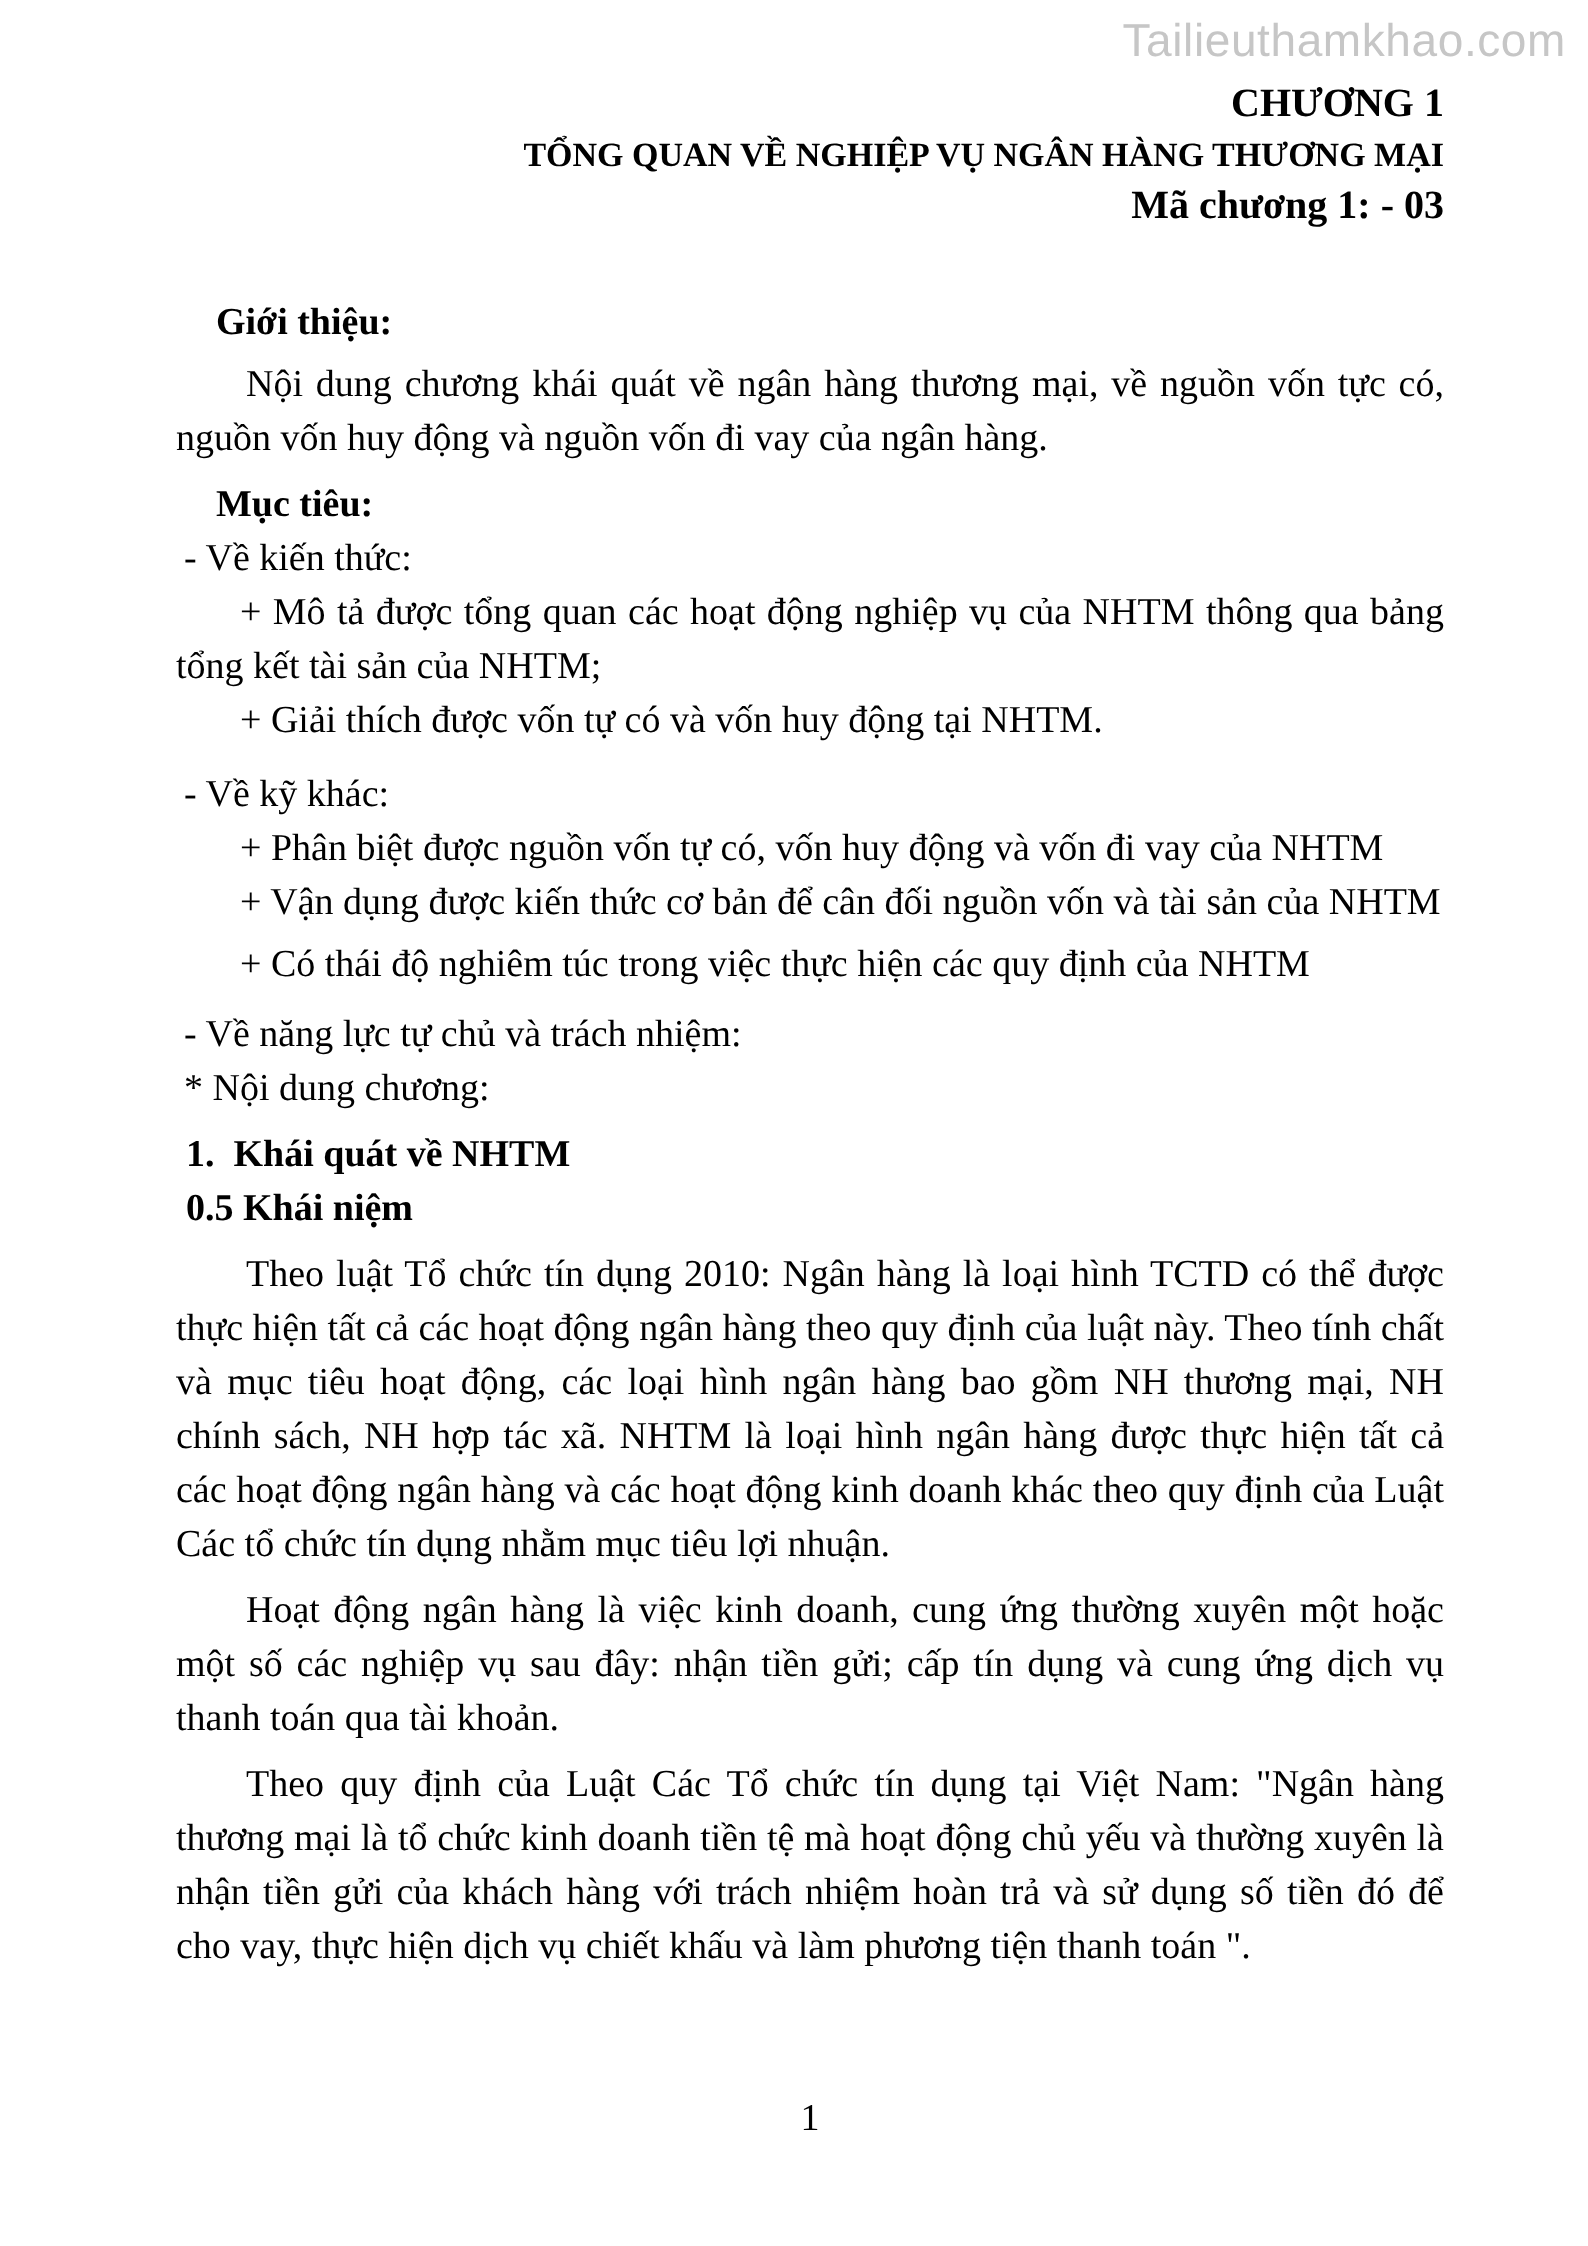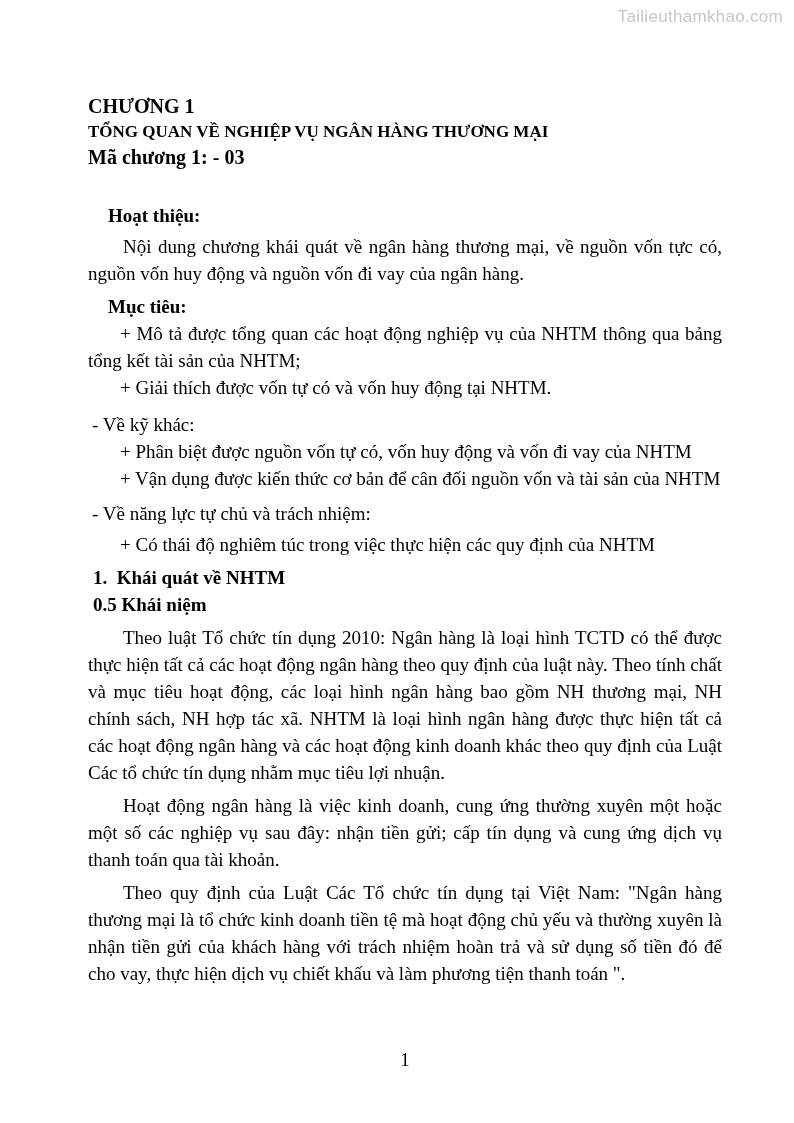--- a/index.html
+++ b/index.html
@@ -8,29 +8,29 @@
     background: #ffffff;
     font-family: "Liberation Serif", serif;
     color: #000000;
     position: relative;
     overflow: hidden;
   }
   .page { position: absolute; inset: 0; width: 794px; height: 1123px; background: #ffffff; }
   .watermark {
     position: absolute; top: 7px; right: 11px;
     font-family: "Liberation Sans", sans-serif;
-    font-size: 17px; color: #c6c6c6; letter-spacing: 0.3px;
+    font-size: 23px; color: #c6c6c6; letter-spacing: 0.3px;
     text-shadow: 0.5px 0.5px 0 #ffffff;
   }
   .content {
     position: absolute; left: 88px; top: 0;
     width: 634px;
     font-size: 19px; line-height: 27px;
   }
-  .title-block { padding-top: 94px; text-align: left; font-weight: bold; }
+  .title-block { padding-top: 40px; text-align: right; font-weight: bold; }
   .title-line1 { font-size: 20px; line-height: 25px; }
   .title-line2 { font-size: 17px; line-height: 26px; }
   .title-line3 { font-size: 20px; line-height: 25px; }
   .block { margin: 0; }
   .h-small { font-weight: bold; margin-left: 20px; }
   .h-num { font-weight: bold; margin-left: 5px; white-space: pre-wrap; }
   .dash-item { margin-left: 4px; }
   .star-item { margin-left: 4px; }
   .plus-item { text-indent: 32px; text-align: justify; }
   .para { text-align: justify; text-indent: 35px; }
@@ -52,35 +52,37 @@
   <div class="watermark">Tailieuthamkhao.com</div>
 
   <div class="content">
 
     <div class="title-block">
       <div class="title-line1">CHƯƠNG 1</div>
       <div class="title-line2">TỔNG QUAN VỀ NGHIỆP VỤ NGÂN HÀNG THƯƠNG MẠI</div>
       <div class="title-line3">Mã chương 1: - 03</div>
     </div>
 
-    <div class="block h-small mt-gioi">Hoạt thiệu:</div>
+    <div class="block h-small mt-gioi">Giới thiệu:</div>
     <div class="block para mt-4">Nội dung chương khái quát về ngân hàng thương mại, về nguồn vốn tực có, nguồn vốn huy động và nguồn vốn đi vay của ngân hàng.</div>
 
     <div class="block h-small mt-6">Mục tiêu:</div>
 
+    <div class="block dash-item">- Về kiến thức:</div>
     <div class="block plus-item">+ Mô tả được tổng quan các hoạt động nghiệp vụ của NHTM thông qua bảng tổng kết tài sản của NHTM;</div>
     <div class="block plus-item">+ Giải thích được vốn tự có và vốn huy động tại NHTM.</div>
 
     <div class="block dash-item mt-10">- Về kỹ khác:</div>
     <div class="block plus-item">+ Phân biệt được nguồn vốn tự có, vốn huy động và vốn đi vay của NHTM</div>
     <div class="block plus-item">+ Vận dụng được kiến thức cơ bản để cân đối nguồn vốn và tài sản của NHTM</div>
 
+    <div class="block plus-item mt-4">+ Có thái độ nghiêm túc trong việc thực hiện các quy định của NHTM</div>
     <div class="block dash-item mt-8">- Về năng lực tự chủ và trách nhiệm:</div>
-    <div class="block plus-item mt-4">+ Có thái độ nghiêm túc trong việc thực hiện các quy định của NHTM</div>
 
+    <div class="block star-item">* Nội dung chương:</div>
 
     <div class="block h-num mt-6">1.  Khái quát về NHTM</div>
     <div class="block h-num">0.5 Khái niệm</div>
 
     <div class="block para mt-6">Theo luật Tổ chức tín dụng 2010: Ngân hàng là loại hình TCTD có thể được thực hiện tất cả các hoạt động ngân hàng theo quy định của luật này. Theo tính chất và mục tiêu hoạt động, các loại hình ngân hàng bao gồm NH thương mại, NH chính sách, NH hợp tác xã. NHTM là loại hình ngân hàng được thực hiện tất cả các hoạt động ngân hàng và các hoạt động kinh doanh khác theo quy định của Luật Các tổ chức tín dụng nhằm mục tiêu lợi nhuận.</div>
     <div class="block para mt-6">Hoạt động ngân hàng là việc kinh doanh, cung ứng thường xuyên một hoặc một số các nghiệp vụ sau đây: nhận tiền gửi; cấp tín dụng và cung ứng dịch vụ thanh toán qua tài khoản.</div>
     <div class="block para mt-6">Theo quy định của Luật Các Tổ chức tín dụng tại Việt Nam: "Ngân hàng thương mại là tổ chức kinh doanh tiền tệ mà hoạt động chủ yếu và thường xuyên là nhận tiền gửi của khách hàng với trách nhiệm hoàn trả và sử dụng số tiền đó để cho vay, thực hiện dịch vụ chiết khấu và làm phương tiện thanh toán ".</div>
 
   </div>
 

